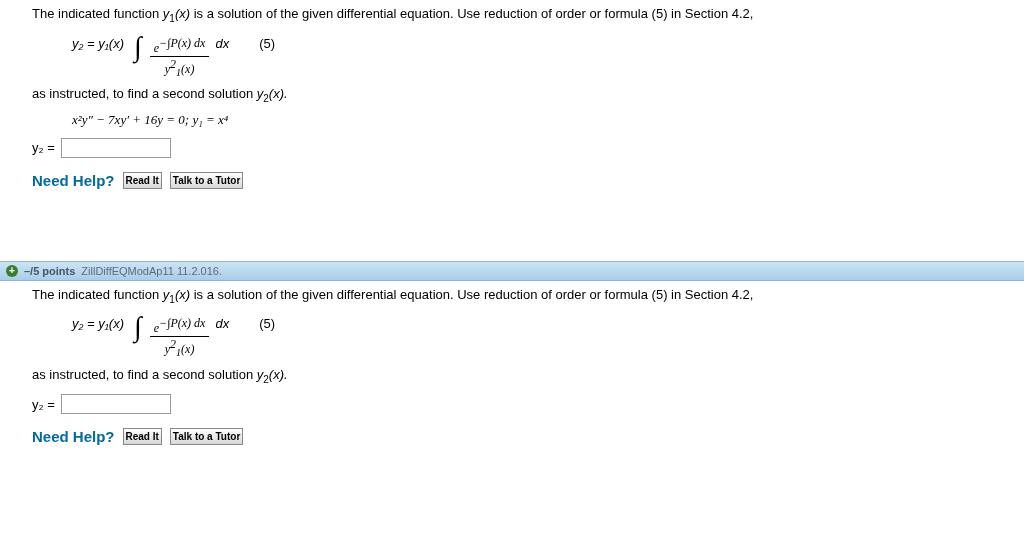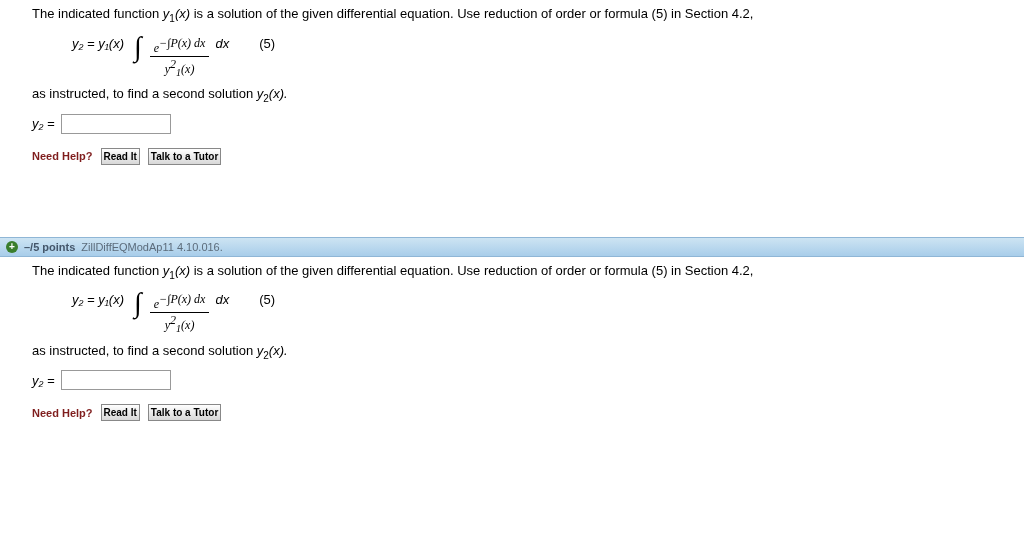--- a/index.html
+++ b/index.html
@@ -47,39 +47,39 @@
     .sup { font-size: 12px; vertical-align: super; }
     .dxlabel { font-style: italic; margin-left: 2px; }
     .eqnum { margin-left: 30px; }
     .instr { margin: 8px 0; }
     .eqline { margin: 6px 0 10px 40px; font-style: italic; font-family: 'Times New Roman', serif; }
     .answer-row {
       display: flex;
       align-items: center;
       margin: 10px 0 14px 0;
     }
-    .answer-label { font-style: italic; margin-right: 6px; }
+    .answer-label { margin-right: 6px; }
     .answer-input {
       width: 110px;
       height: 20px;
       border: 1px solid #999;
       background: #fff;
       padding: 1px 3px;
       font-size: 12px;
     }
     .help-row {
       display: flex;
       align-items: center;
       gap: 8px;
       margin-top: 6px;
     }
     .need-help {
       font-weight: bold;
-      color: #7f1d1d;
-      font-size: 11px;
+      color: #0369a1;
+      font-size: 15px;
     }
     .help-btn {
       border: 1px solid #888;
       background: linear-gradient(#fefefe,#d8d8d8);
       font-size: 10px;
       padding: 2px 2px;
       cursor: pointer;
       color: #000;
       font-weight: bold;
     }
@@ -121,35 +121,36 @@
     <span class="frac">
       <span class="num"><span>e</span><span class="sup">−∫P(x) dx</span></span>
       <span class="den"><span>y</span><span class="sup">2</span><span class="sub1">1</span><span>(x)</span></span>
     </span>
     <span class="dxlabel">dx</span>
     <span class="eqnum">(5)</span>
   </div>
   <div class="instr">
     <span>as instructed, to find a second solution </span><span class="ital">y</span><span class="sub1">2</span><span class="ital">(x).</span>
   </div>
+  <div class="eqline">x²y″ − 7xy′ + 16y = 0;   y₁ = x⁴</div>
   <div class="answer-row">
     <span class="answer-label">y₂ =</span>
     <input class="answer-input" type="text" value="" style="">
   </div>
   <div class="help-row">
     <span class="need-help">Need Help?</span>
     <button class="help-btn">Read It</button>
     <button class="help-btn">Talk to a Tutor</button>
   </div>
 </div>
 
 <div class="points-bar">
   <span class="plus-icon">+</span>
   <span class="points-text">–/5 points</span>
-  <span class="source">ZillDiffEQModAp11 4.10.016.</span>
+  <span class="source">ZillDiffEQModAp11 11.2.016.</span>
 </div>
 
 <div class="question">
   <div class="prompt">
     <span>The indicated function </span><span class="ital">y</span><span class="sub1">1</span><span class="ital">(x)</span><span> is a solution of the given differential equation. Use reduction of order or formula (5) in Section 4.2,</span>
   </div>
   <div class="formula-row">
     <span class="formula-lhs">y₂ = y₁(x)</span>
     <span class="integral">∫</span>
     <span class="frac">

